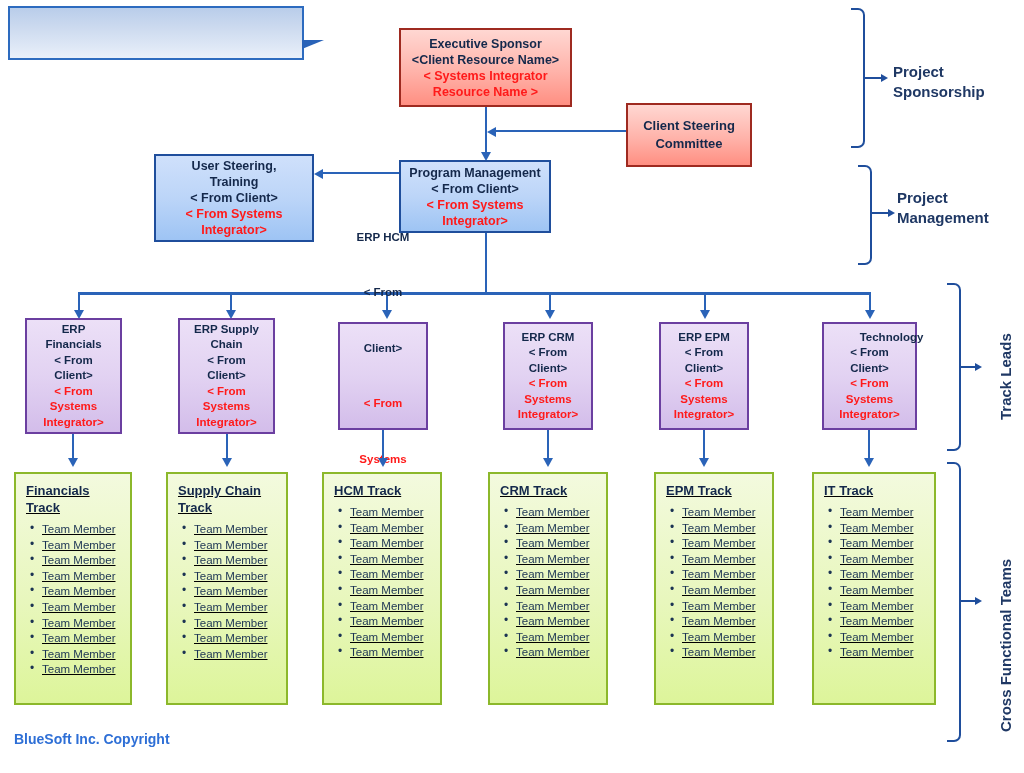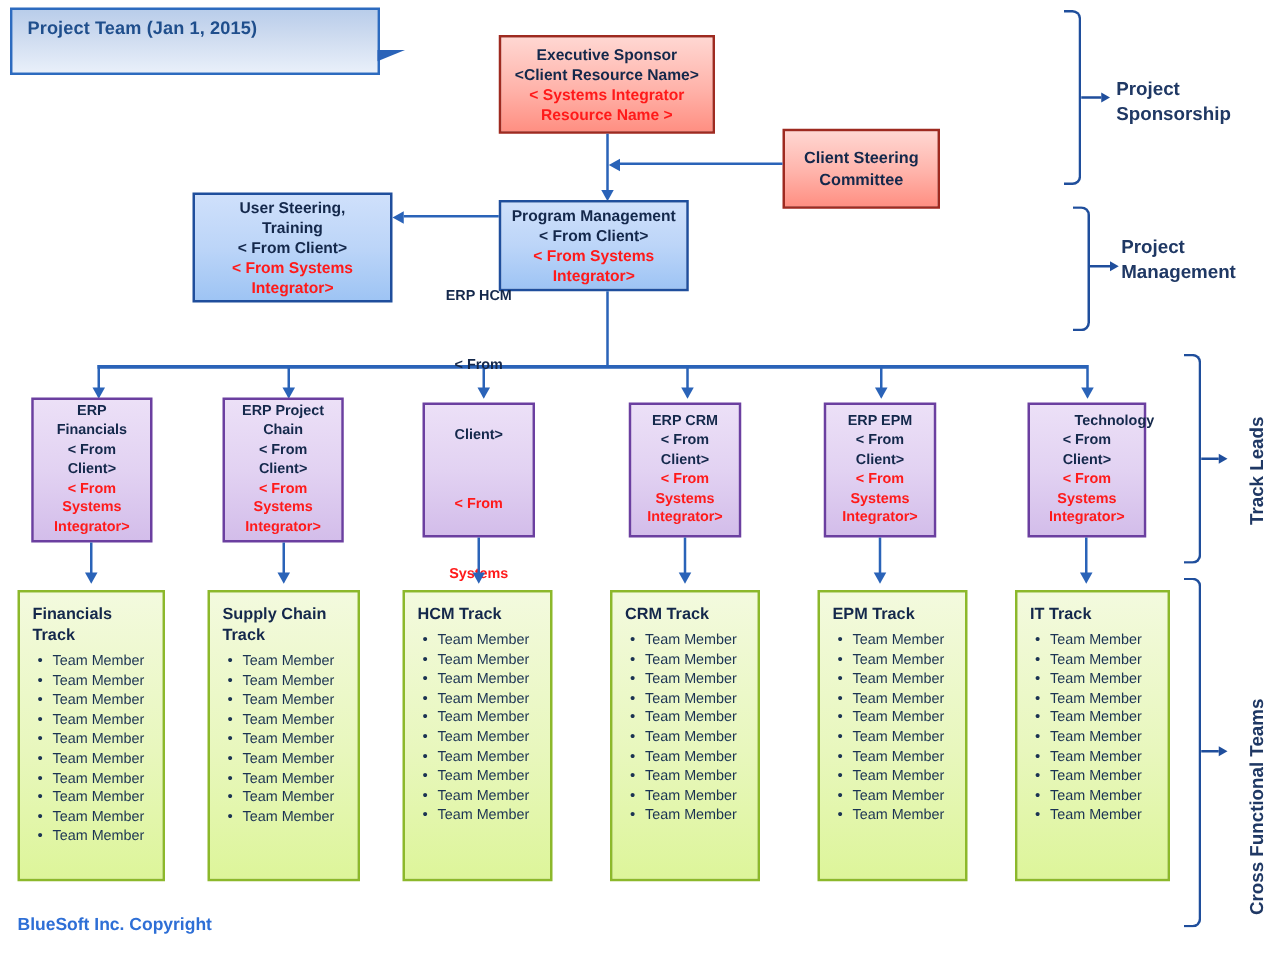--- a/index.html
+++ b/index.html
@@ -50,20 +50,21 @@
     border:2px solid #6b3fa0;
   }
   .purple-node .navy{color:#14284b;font-weight:bold;}
   .purple-node .red{color:#ff1a1a;font-weight:bold;}
 
   .green-node{
     background:linear-gradient(to bottom,#f3fade 0%,#e8f7bd 55%,#ddf59a 100%);
     border:2px solid #8cb82b;
     text-align:left;
     padding:8px 6px 6px 8px;
+    text-decoration:underline;
   }
   .green-node .gtitle{
     color:#14284b;font-weight:bold;font-size:13px;line-height:17px;
     margin-bottom:6px;padding-left:2px;
   }
   .green-node ul{
     margin:0;padding:0 0 0 18px;list-style:none;
   }
   .green-node li{
     color:#1b3353;font-size:11.5px;line-height:15.6px;position:relative;
@@ -109,21 +110,20 @@
   .footer{
     left:14px;top:731px;color:#2e6fd6;font-weight:bold;font-size:14px;
   }
 </style>
 </head>
 <body>
 
 <div id="canvas">
 
   <div class="abs title-box">
-    <div class="ln">Project Team (Jan 1, 2015)</div>
   </div>
   <div class="abs title-tail"></div>
 
   <div class="abs node red-node" style="left:626px;top:103px;width:126px;height:64px;">
     <span class="ln navy" style="font-size:13px;line-height:18px;">Client Steering</span>
     <span class="ln navy" style="font-size:13px;line-height:18px;">Committee</span>
   </div>
 
   <div class="abs node red-node" style="left:399px;top:28px;width:173px;height:79px;">
     <span class="ln navy" style="font-size:12.5px;line-height:16px;">Executive Sponsor</span>
@@ -182,21 +182,21 @@
     <span class="ln navy" style="font-size:11.5px;line-height:15.5px;">ERP</span>
     <span class="ln navy" style="font-size:11.5px;line-height:15.5px;">Financials</span>
     <span class="ln navy" style="font-size:11.5px;line-height:15.5px;">&lt; From</span>
     <span class="ln navy" style="font-size:11.5px;line-height:15.5px;">Client&gt;</span>
     <span class="ln red" style="font-size:11.5px;line-height:15.5px;">&lt; From</span>
     <span class="ln red" style="font-size:11.5px;line-height:15.5px;">Systems</span>
     <span class="ln red" style="font-size:11.5px;line-height:15.5px;">Integrator&gt;</span>
   </div>
 
   <div class="abs node purple-node" style="left:178px;top:318px;width:97px;height:116px;">
-    <span class="ln navy" style="font-size:11.5px;line-height:15.5px;">ERP Project</span>
+    <span class="ln navy" style="font-size:11.5px;line-height:15.5px;">ERP Supply</span>
     <span class="ln navy" style="font-size:11.5px;line-height:15.5px;">Chain</span>
     <span class="ln navy" style="font-size:11.5px;line-height:15.5px;">&lt; From</span>
     <span class="ln navy" style="font-size:11.5px;line-height:15.5px;">Client&gt;</span>
     <span class="ln red" style="font-size:11.5px;line-height:15.5px;">&lt; From</span>
     <span class="ln red" style="font-size:11.5px;line-height:15.5px;">Systems</span>
     <span class="ln red" style="font-size:11.5px;line-height:15.5px;">Integrator&gt;</span>
   </div>
 
   <div class="abs node purple-node" style="left:338px;top:322px;width:90px;height:108px;gap:40px;">
     <span class="ln navy" style="font-size:11.5px;line-height:15.5px;">ERP HCM</span>

